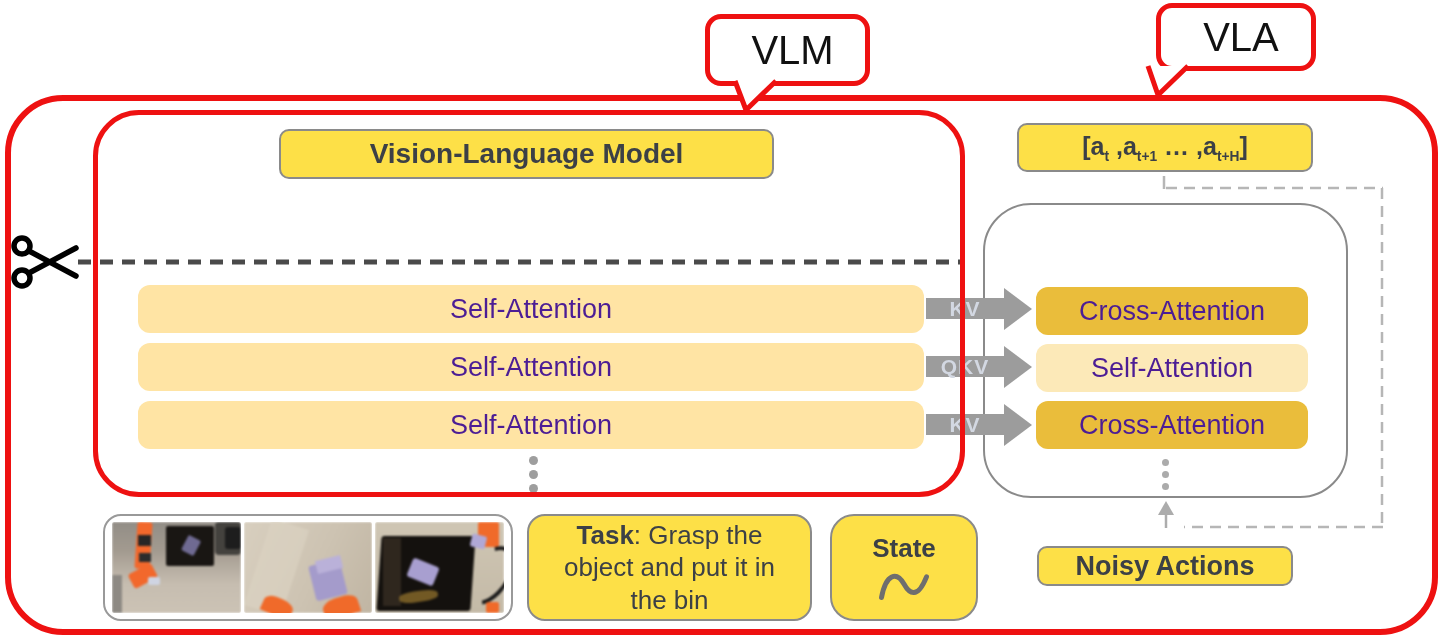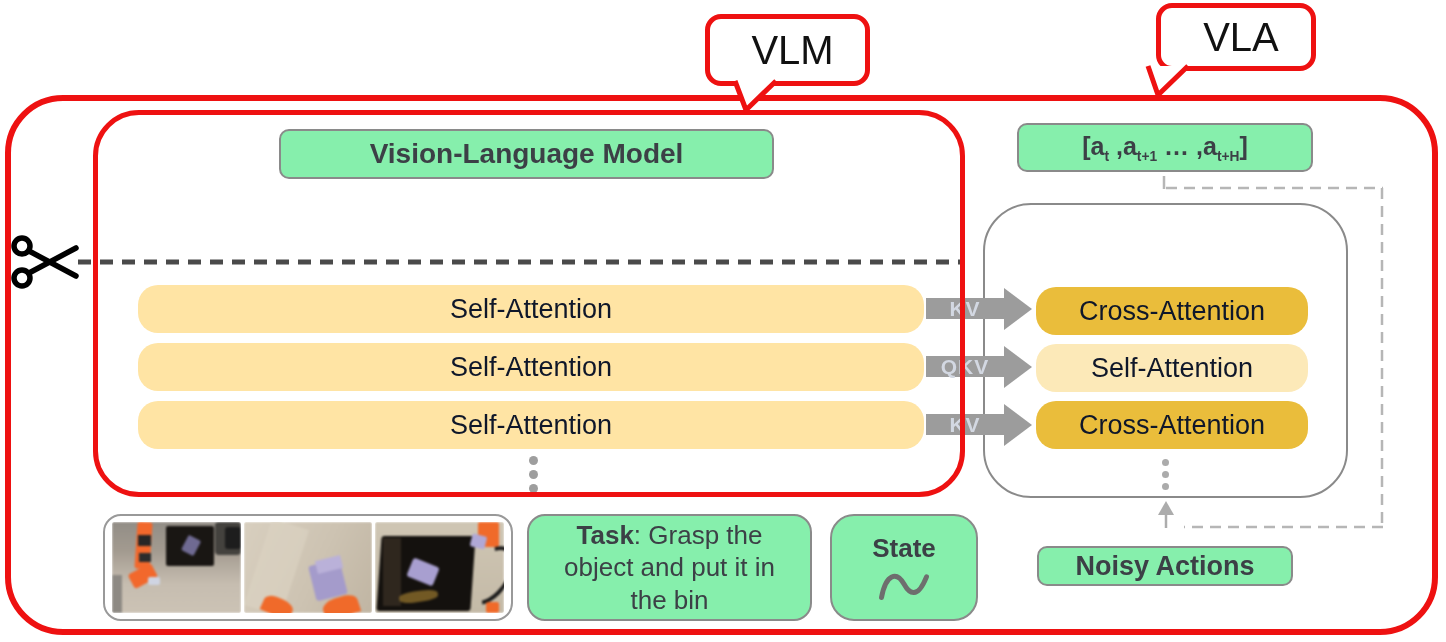--- a/index.html
+++ b/index.html
@@ -8,31 +8,31 @@
   .abs{position:absolute;box-sizing:border-box;}
   
   .vla-frame{left:5px;top:95px;width:1433px;height:540px;border:6px solid #EE1111;border-radius:58px;z-index:5;pointer-events:none;}
   .vlm-frame{left:93px;top:110px;width:872px;height:387px;border:5px solid #EE1111;border-radius:46px;z-index:5;pointer-events:none;}
   
   .callout{background:#fff;border:5px solid #EE1111;border-radius:16px;z-index:6;
            display:flex;align-items:center;justify-content:center;font-size:40px;color:#111;padding-left:10px;}
   .callout-vlm{left:705px;top:14px;width:165px;height:72px;}
   .callout-vla{left:1156px;top:3px;width:160px;height:68px;}
   
-  .wbox{background:#86efac;border:2.5px solid #8A8A8A;border-radius:10px;display:flex;align-items:center;justify-content:center;z-index:1;}
+  .wbox{background:#fde047;border:2.5px solid #8A8A8A;border-radius:10px;display:flex;align-items:center;justify-content:center;z-index:1;}
   .bold{font-weight:bold;}
   .vlm-title{left:279px;top:129px;width:495px;height:50px;font-size:28px;}
   .abox{left:1017px;top:123px;width:296px;height:49px;font-size:25px;}
   .abox sub{font-size:0.55em;font-weight:bold;}
   .ae-container{left:983px;top:203px;width:365px;height:295px;border:2.5px solid #8A8A8A;border-radius:48px;background:#fff;z-index:1;}
   .ae-title{left:1022px;top:220px;width:288px;height:42px;font-size:27px;z-index:2;}
   .noisy{left:1037px;top:546px;width:256px;height:40px;font-size:27px;}
   
-  .bar{border-radius:20px;display:flex;align-items:center;justify-content:center;
-       font-size:27px;color:#0f172a;z-index:1;}
+  .bar{border-radius:12px;display:flex;align-items:center;justify-content:center;
+       font-size:27px;color:#4c1d95;z-index:1;}
   .vlm-bar{left:138px;width:786px;height:48px;background:#FFE4A4;}
   .ae-bar{left:1036px;width:272px;height:48px;z-index:2;}
   .cross{background:#EABD3B;}
   .selfl{background:#FCE9B8;}
   
   .arrow-body{left:926px;width:78px;height:21px;background:#9C9C9C;z-index:3;
               display:flex;align-items:center;justify-content:center;
               font-size:21px;font-weight:bold;color:#D3D8E2;letter-spacing:1px;}
   .arrow-head{left:1004px;width:0;height:0;border-top:21px solid transparent;border-bottom:21px solid transparent;
               border-left:28px solid #9C9C9C;z-index:3;}

